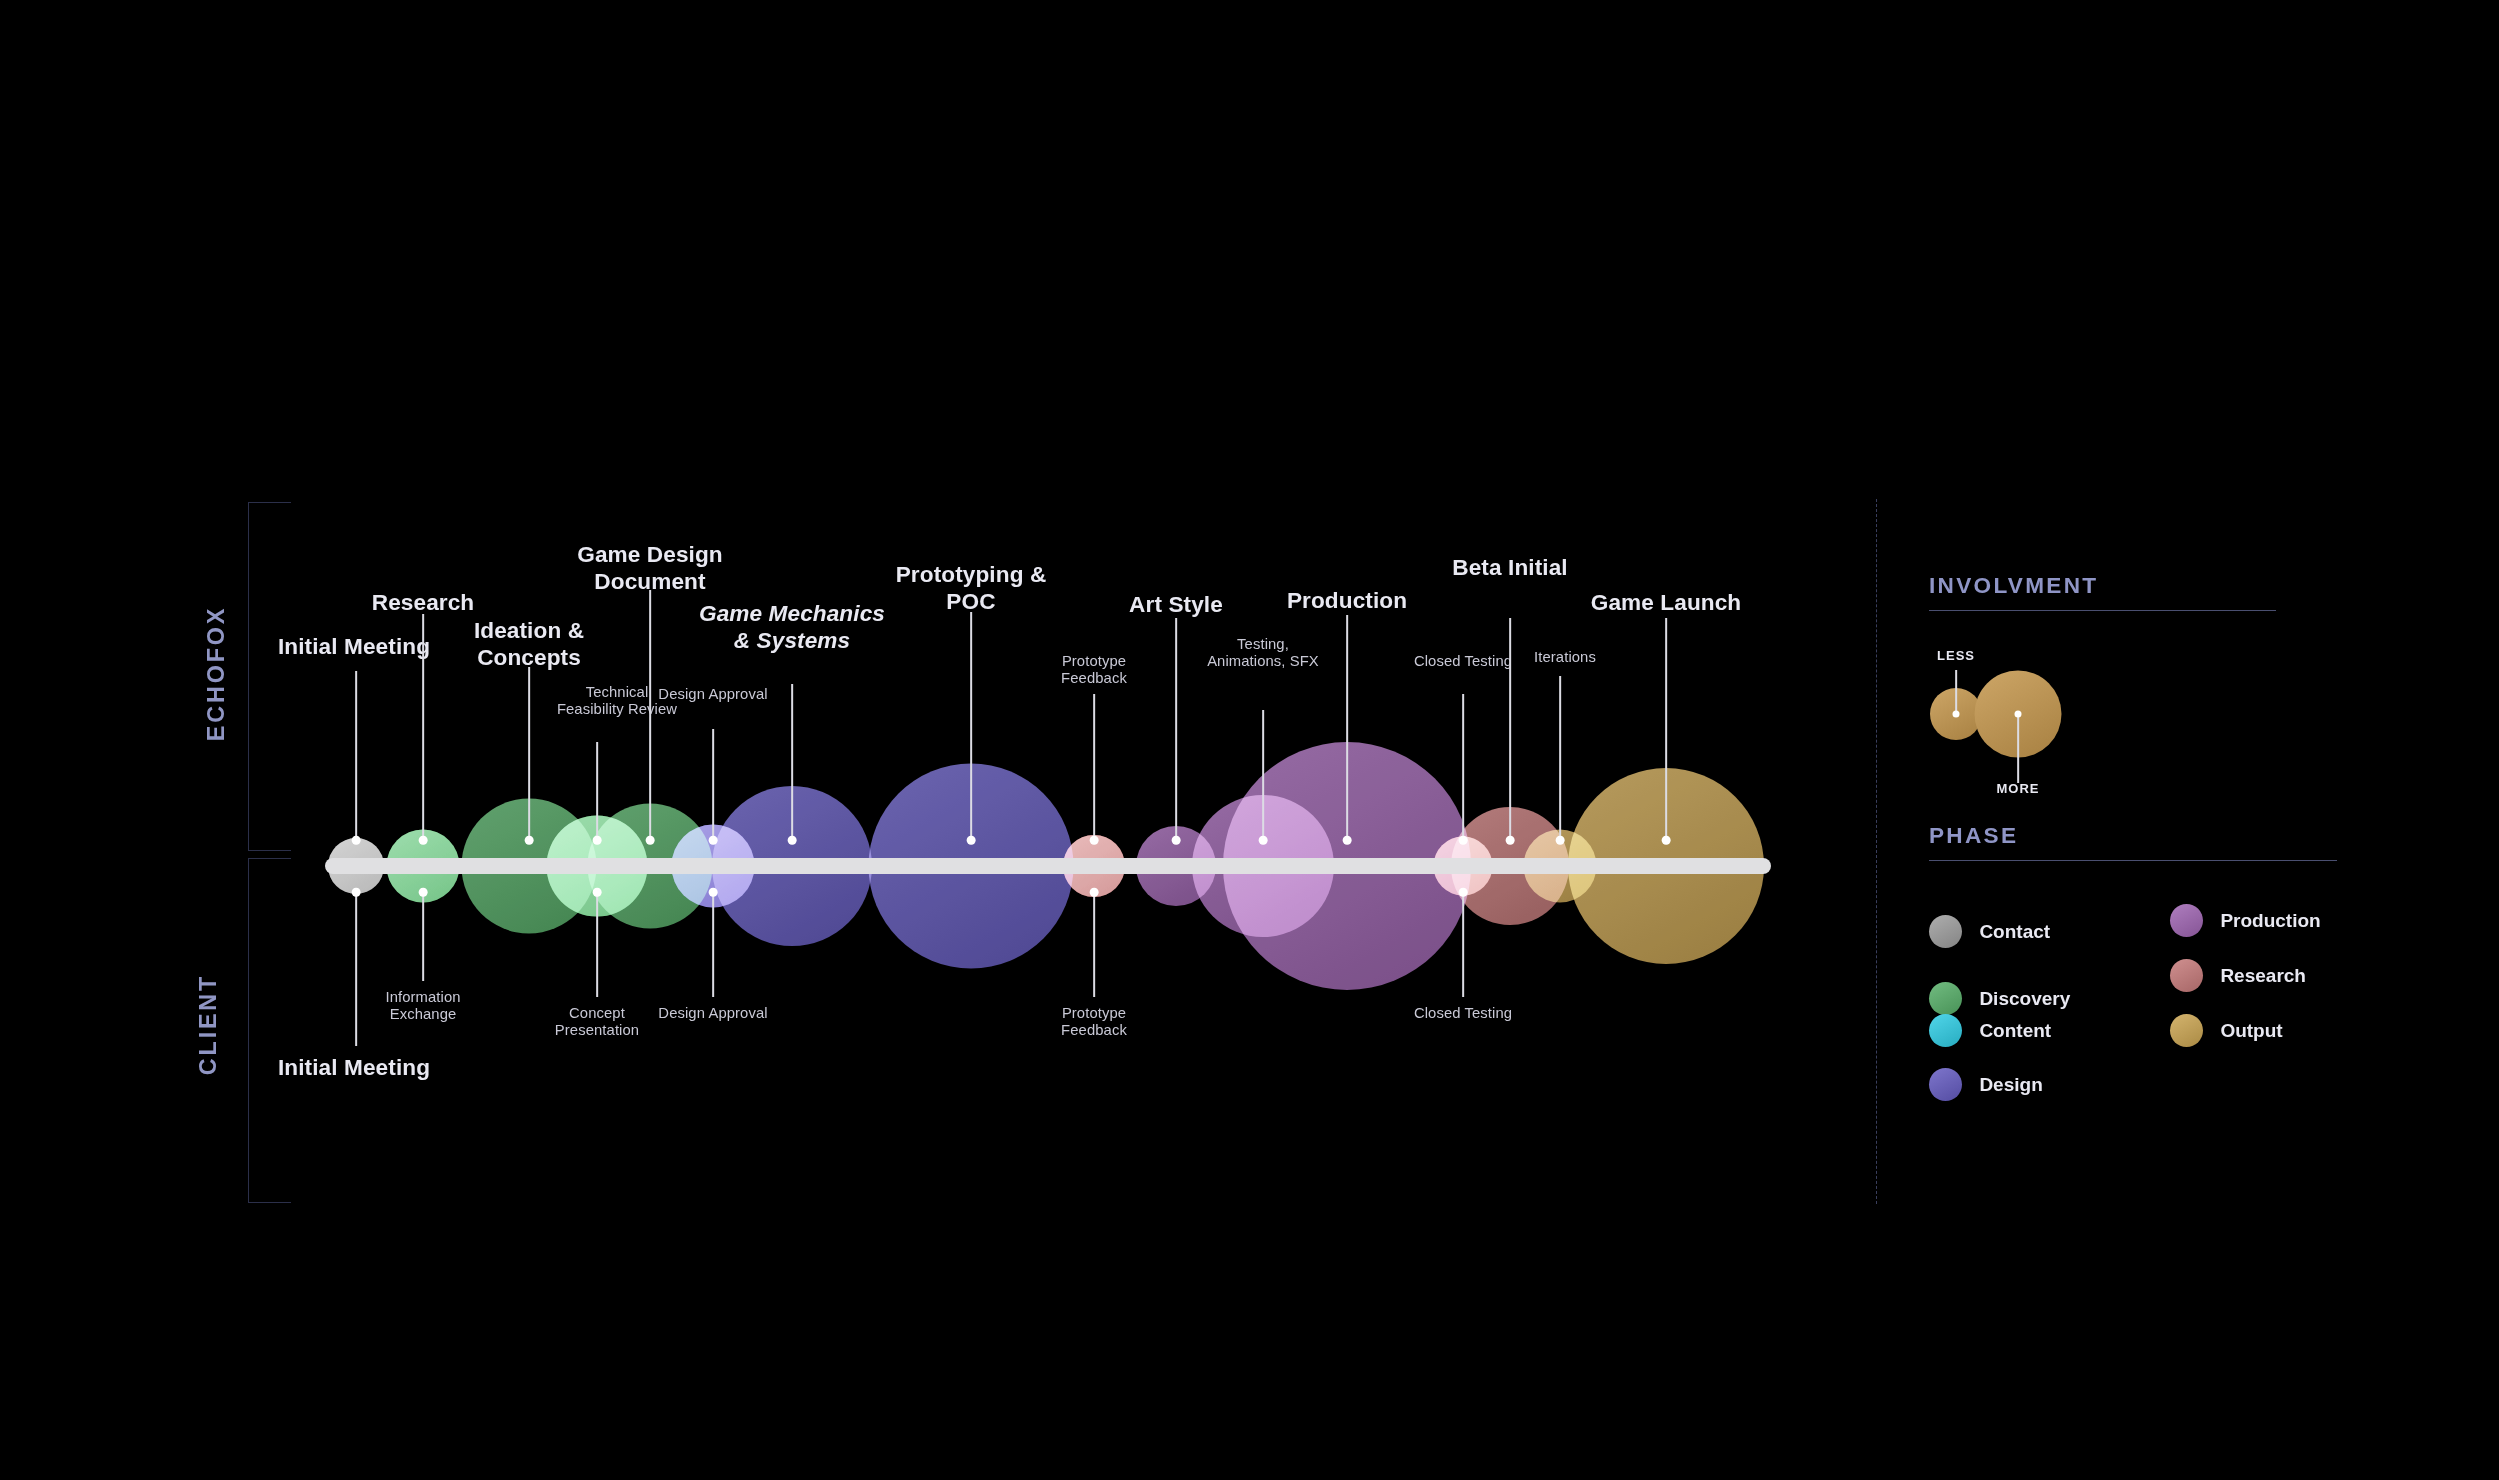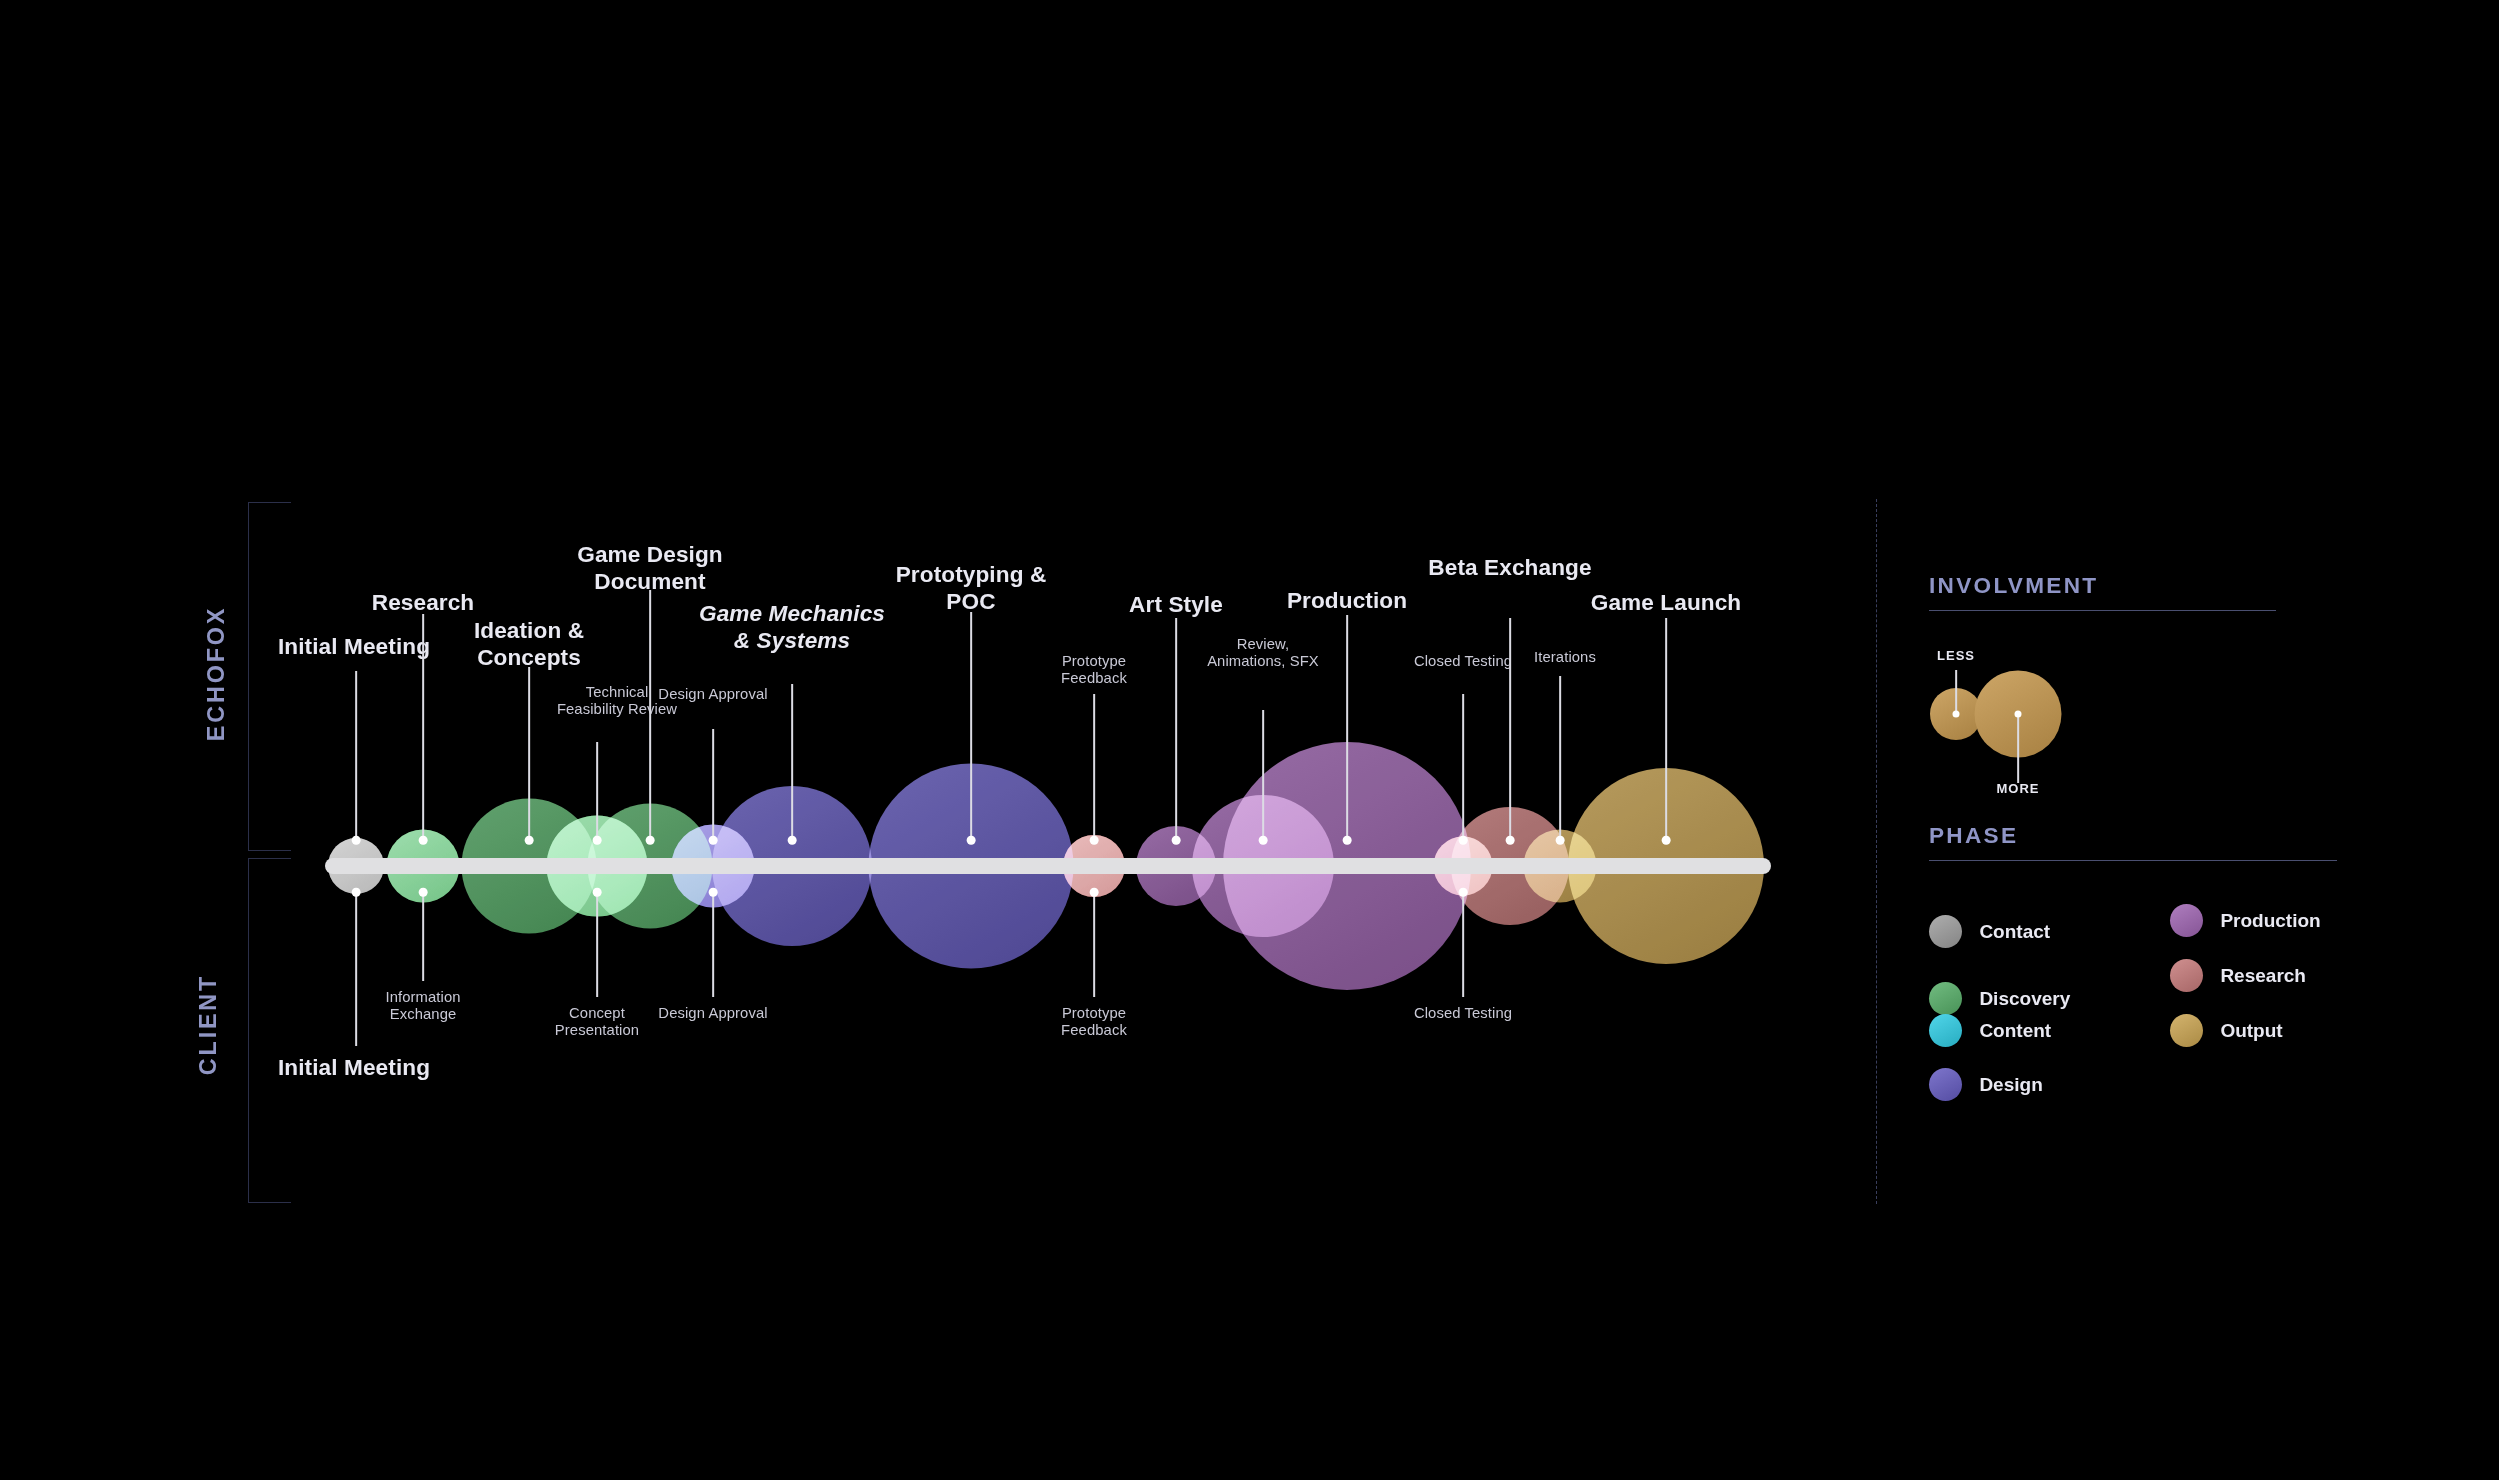--- a/index.html
+++ b/index.html
@@ -212,33 +212,33 @@
       <div class="leader" style="left: 1094px; top: 694px; height: 143px;"></div>
       <div class="dot" style="left: 1094px; top: 840px;"></div>
       <div class="cap minor" style="left: 1094px; top: 653px; max-width: 130px;">Prototype Feedback</div>
       <div class="bubble" style="left: 1176px; top: 866px; width: 80px; height: 80px; background: linear-gradient(150deg, rgb(171, 122, 187), rgb(137, 88, 153));"></div>
       <div class="leader" style="left: 1176px; top: 618px; height: 220px;"></div>
       <div class="dot" style="left: 1176px; top: 840px;"></div>
       <div class="cap major" style="left: 1176px; top: 592px; max-width: 200px;">Art Style</div>
       <div class="bubble" style="left: 1263px; top: 866px; width: 142px; height: 142px; background: linear-gradient(150deg, rgb(171, 122, 187), rgb(137, 88, 153));"></div>
       <div class="leader" style="left: 1263px; top: 710px; height: 128px;"></div>
       <div class="dot" style="left: 1263px; top: 840px;"></div>
-      <div class="cap minor" style="left: 1263px; top: 636px; max-width: 130px;">Review, Animations, SFX</div>
+      <div class="cap minor" style="left: 1263px; top: 636px; max-width: 130px;">Testing, Animations, SFX</div>
       <div class="bubble" style="left: 1347px; top: 866px; width: 248px; height: 248px; background: linear-gradient(150deg, rgb(171, 122, 187), rgb(137, 88, 153));"></div>
       <div class="leader" style="left: 1347px; top: 615px; height: 223px;"></div>
       <div class="dot" style="left: 1347px; top: 840px;"></div>
       <div class="cap major" style="left: 1347px; top: 588px; max-width: 200px;">Production</div>
       <div class="bubble" style="left: 1463px; top: 866px; width: 59px; height: 59px; background: linear-gradient(150deg, rgb(204, 140, 140), rgb(170, 106, 106));"></div>
       <div class="leader" style="left: 1463px; top: 694px; height: 143px;"></div>
       <div class="dot" style="left: 1463px; top: 840px;"></div>
       <div class="cap minor" style="left: 1463px; top: 653px; max-width: 130px;">Closed Testing</div>
       <div class="bubble" style="left: 1510px; top: 866px; width: 118px; height: 118px; background: linear-gradient(150deg, rgb(204, 140, 140), rgb(170, 106, 106));"></div>
       <div class="leader" style="left: 1510px; top: 618px; height: 220px;"></div>
       <div class="dot" style="left: 1510px; top: 840px;"></div>
-      <div class="cap major" style="left: 1510px; top: 555px; max-width: 200px;">Beta Exchange</div>
+      <div class="cap major" style="left: 1510px; top: 555px; max-width: 200px;">Beta Initial</div>
       <div class="bubble" style="left: 1560px; top: 866px; width: 73px; height: 73px; background: linear-gradient(150deg, rgb(208, 176, 106), rgb(174, 142, 72));"></div>
       <div class="leader" style="left: 1560px; top: 676px; height: 161px;"></div>
       <div class="dot" style="left: 1560px; top: 840px;"></div>
       <div class="cap minor" style="left: 1565px; top: 649px; max-width: 130px;">Iterations</div>
       <div class="bubble" style="left: 1666px; top: 866px; width: 196px; height: 196px; background: linear-gradient(150deg, rgb(208, 176, 106), rgb(174, 142, 72));"></div>
       <div class="leader" style="left: 1666px; top: 618px; height: 220px;"></div>
       <div class="dot" style="left: 1666px; top: 840px;"></div>
       <div class="cap major" style="left: 1666px; top: 590px; max-width: 200px;">Game Launch</div>
       <div class="bubble" style="left: 356px; top: 866px; width: 56px; height: 56px; background: linear-gradient(150deg, rgb(170, 170, 170), rgb(136, 136, 136));"></div>
       <div class="leader" style="left: 356px; top: 896px; height: 150px;"></div>

